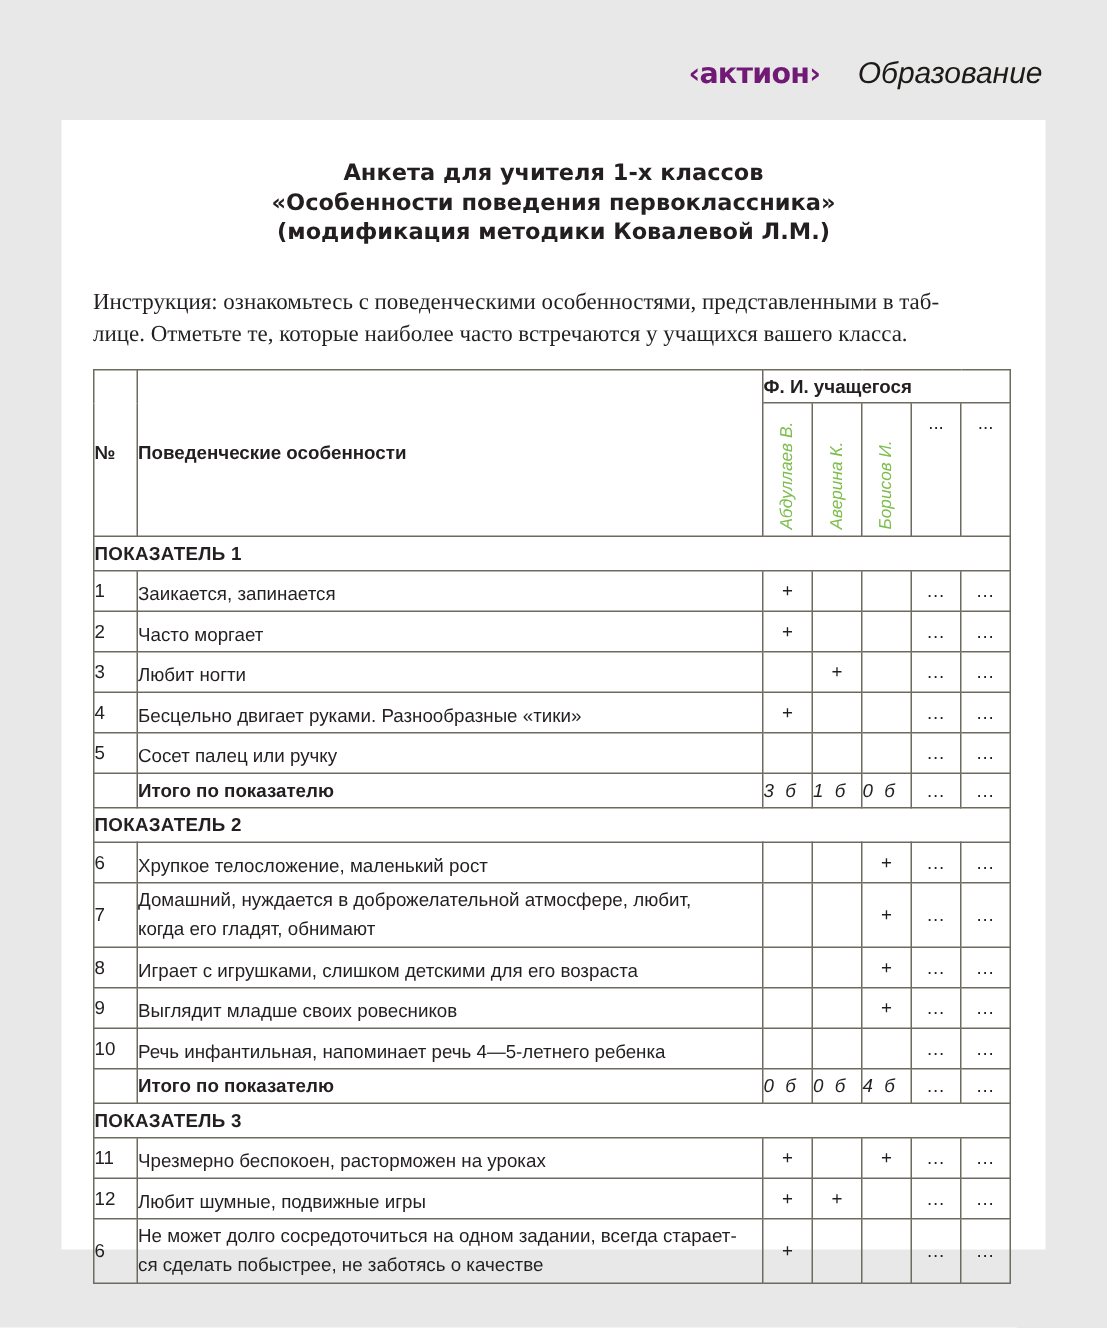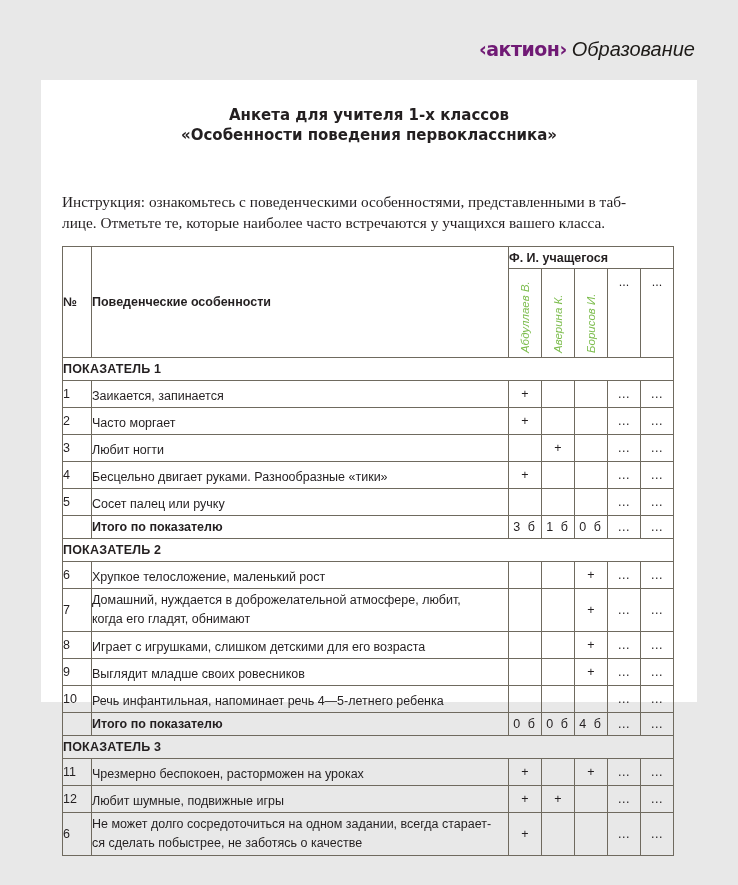--- a/index.html
+++ b/index.html
@@ -15,25 +15,25 @@
     position: absolute; top: 38px; right: 43px;
     display: flex; align-items: baseline; gap: 5px;
   }
   .brand-mark {
     font-family: "DejaVu Sans", sans-serif;
     font-weight: bold; font-size: 19px; letter-spacing: -0.5px;
     color: #701a75;
   }
   .brand-text {
     font-family: "Liberation Sans", sans-serif;
-    font-style: italic; font-size: 20px; color: #1d1a17;
+    font-style: italic; font-size: 20px; color: #1d1a17; margin-left: 20px;
   }
   .card {
     position: absolute; left: 41px; top: 80px;
-    width: 656px; height: 622px; background: #ffffff;
+    width: 656px; height: 753px; background: #ffffff;
   }
   .title {
     position: absolute; left: 0; right: 0; top: 26px;
     text-align: center;
     font-family: "DejaVu Sans", sans-serif;
     font-weight: bold; font-size: 15px; line-height: 19.5px;
     color: #231f20;
   }
   .title div { white-space: nowrap; }
   .instruction {
@@ -92,42 +92,43 @@
   td.d.one { padding-top: 4px; }
   td.total-label {
     font-family: "DejaVu Sans", sans-serif; font-weight: bold; font-size: 11.5px;
     padding-left: 6px;
   }
   td.mark {
     text-align: center; vertical-align: top; padding-top: 2px;
     color: #7dbd4e; font-size: 16px; line-height: 18px;
   }
   td.total {
-    text-align: center; color: #7dbd4e;
-    font-size: 12.5px; letter-spacing: 2px;
+    color: #7dbd4e;
+    font-style: italic; font-size: 12.5px; letter-spacing: 2px;
   }
   td.dots {
     text-align: center; vertical-align: top; padding-top: 8px;
     font-size: 10px; line-height: 10px; color: #231f20; letter-spacing: 0.5px;
   }
   tr.row td { height: 22px; }
   tr.row2 td { height: 42px; }
 </style>
 </head>
 <body>
 
 <div class="brand">
   <span class="brand-mark">‹актион›</span>
   <span class="brand-text">Образование</span>
 </div>
 
 <div class="card">
   <div class="title">
     <div>Анкета для учителя 1-х классов</div>
     <div>«Особенности поведения первоклассника»</div>
+    <div>(модификация методики Ковалевой Л.М.)</div>
   </div>
 
   <div class="instruction">
     <div>Инструкция: ознакомьтесь с поведенческими особенностями, представленными в таб-</div>
     <div>лице. Отметьте те, которые наиболее часто встречаются у учащихся вашего класса.</div>
   </div>
 
   <table class="q">
     <colgroup>
       <col class="c-num">

